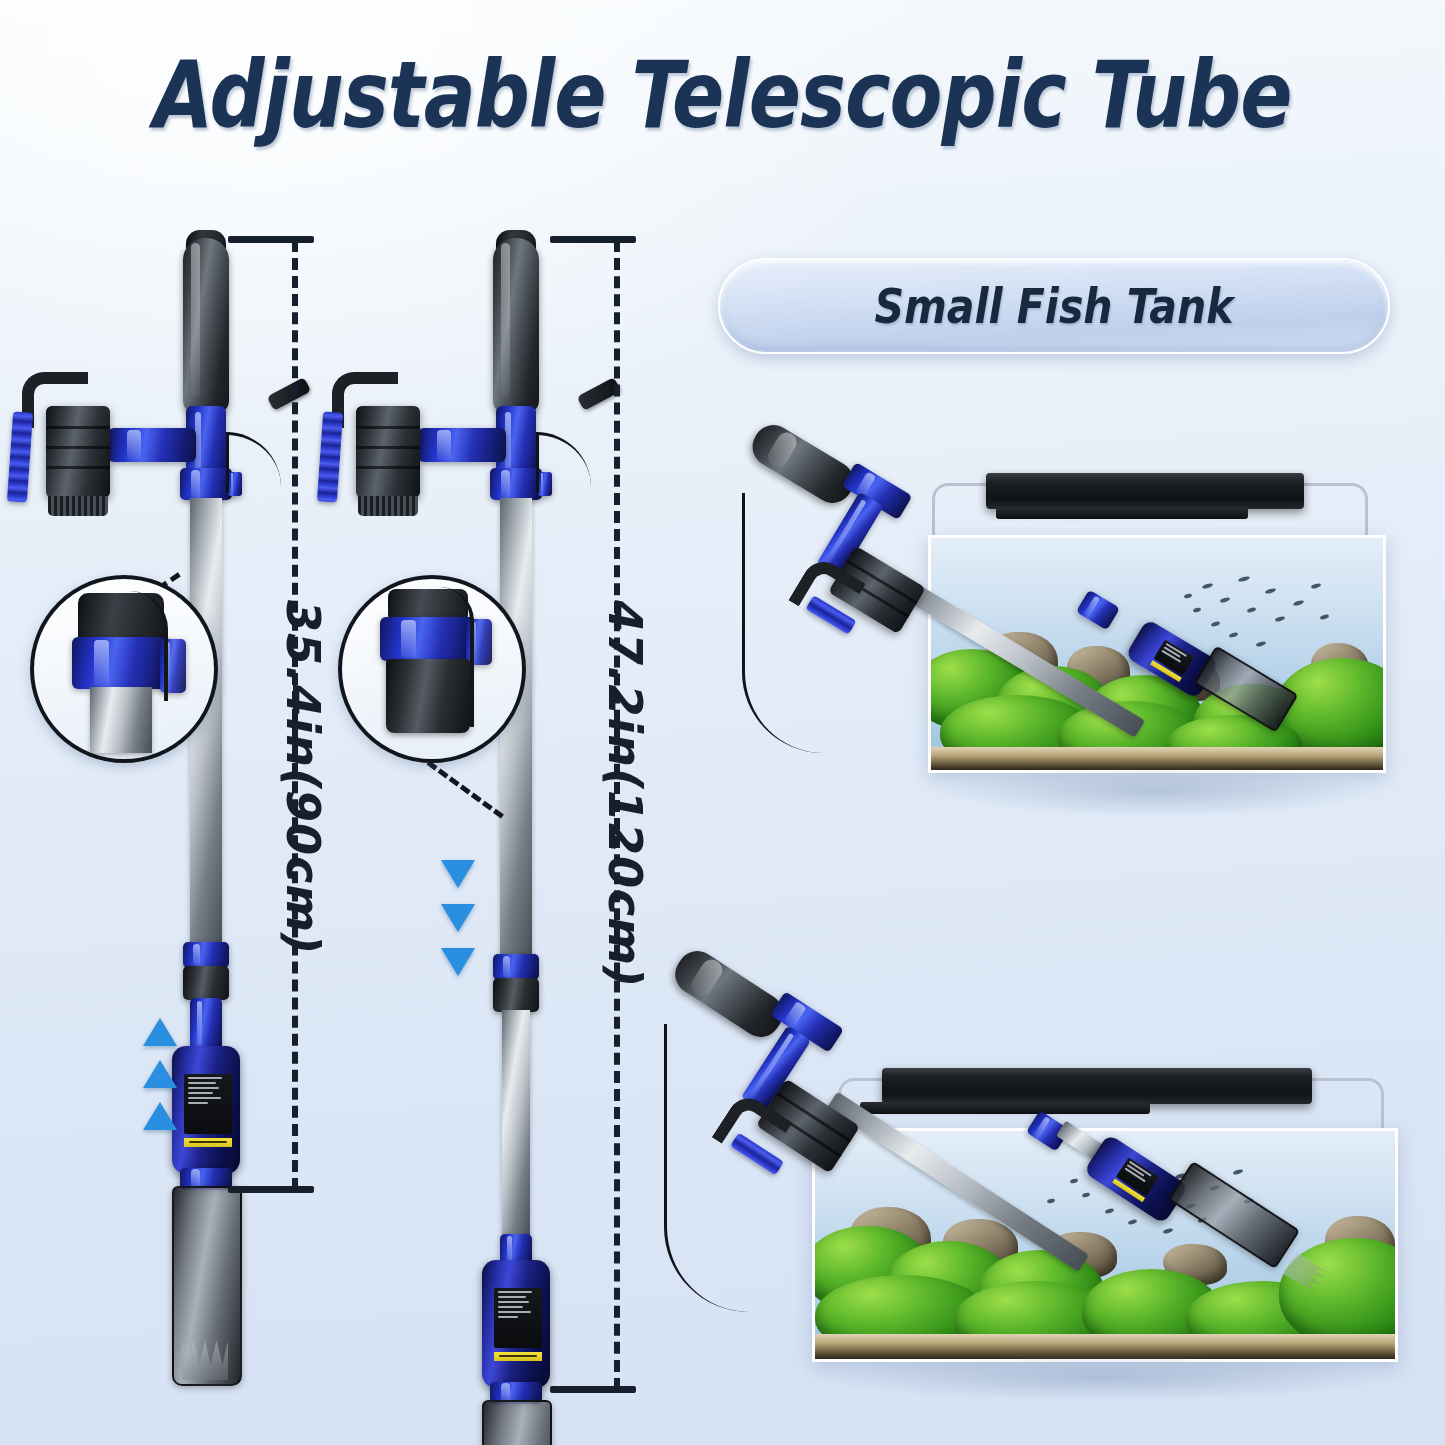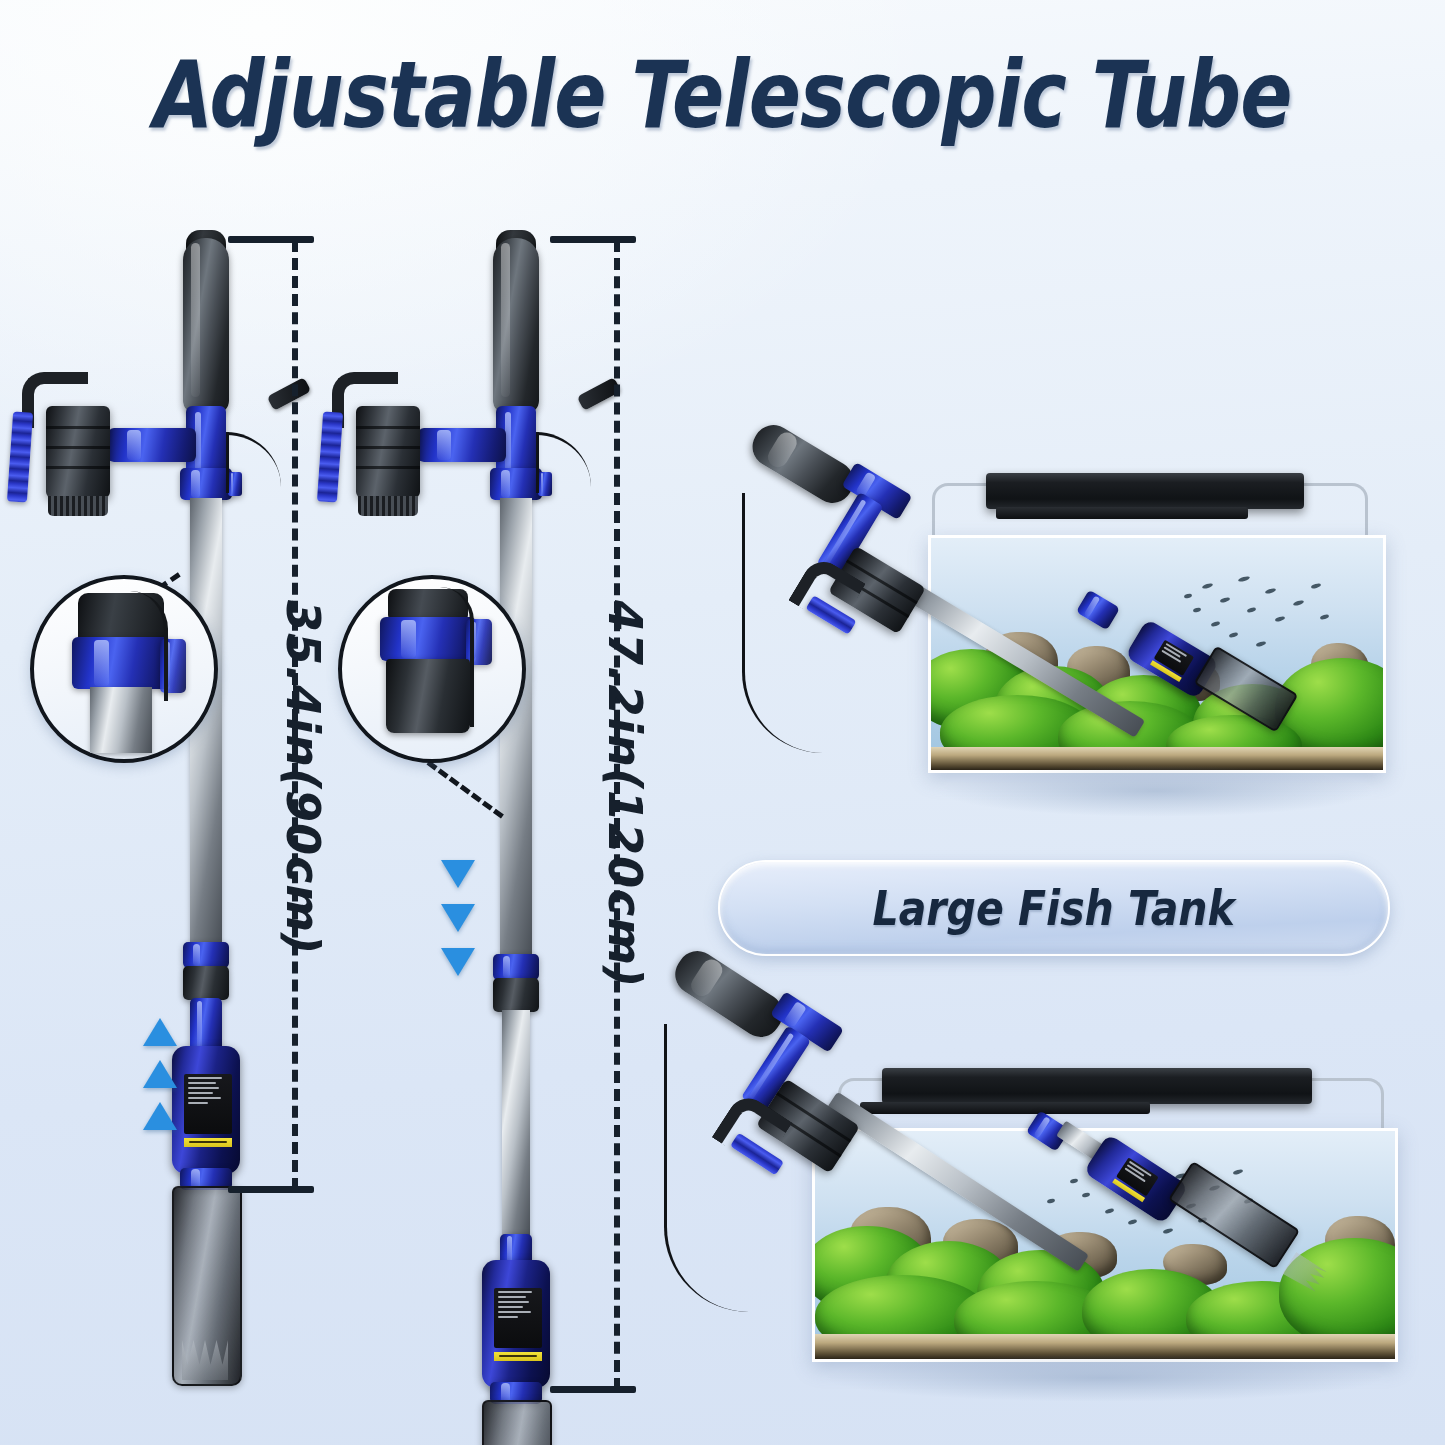--- a/index.html
+++ b/index.html
@@ -343,20 +343,23 @@
         <div class="abs" style="left:98px;top:8px;width:30px;height:140px;border-right:4px solid #14171a;border-radius:0 40px 0 0;"></div>
       </div>
 
       <div class="abs dimcap" style="left:240px;top:36px;width:86px;"></div>
       <div class="abs dimline" style="left:304px;top:40px;height:1150px;"></div>
       <div class="abs dimcap" style="left:240px;top:1186px;width:86px;"></div>
       <div class="abs dimlabel" style="left:342px;top:400px;transform:rotate(90deg);">47.2in(120cm)</div>
     </div>
   </div>
 
+  <div class="abs pill" style="left:718px;top:258px;width:668px;height:92px;">
+    <span>Small Fish Tank</span>
+  </div>
 
   <div class="abs" style="left:740px;top:425px;width:660px;height:405px;">
 
     <div class="abs hood-leg" style="left:192px;top:58px;width:430px;height:66px;"></div>
 
     <div class="abs hood" style="left:246px;top:48px;width:318px;height:36px;"></div>
     <div class="abs hood-lip" style="left:256px;top:82px;width:252px;height:12px;"></div>
 
     <div class="abs tank-glass" style="left:188px;top:110px;width:452px;height:232px;">
       <div class="water">
@@ -415,23 +418,20 @@
       <div class="abs pumpbody" style="left:96px;top:138px;width:82px;height:54px;transform:rotate(31deg);">
         <div class="pumprib" style="top:16px"></div>
         <div class="pumprib" style="top:32px"></div>
       </div>
       <div class="abs elbow" style="left:58px;top:140px;width:46px;height:42px;transform:rotate(31deg);"></div>
       <div class="abs ribbed" style="left:66px;top:182px;width:50px;height:16px;transform:rotate(31deg);"></div>
       <div class="abs cord" style="left:2px;top:68px;width:78px;height:260px;border-left:3px solid #101317;border-radius:0 0 0 140px;"></div>
     </div>
   </div>
 
-  <div class="abs pill" style="left:718px;top:860px;width:668px;height:92px;">
-    <span>Large Fish Tank</span>
-  </div>
 
   <div class="abs" style="left:660px;top:960px;width:740px;height:420px;">
 
     <div class="abs hood-leg" style="left:178px;top:118px;width:540px;height:62px;"></div>
 
     <div class="abs hood" style="left:222px;top:108px;width:430px;height:36px;"></div>
     <div class="abs hood-lip" style="left:200px;top:142px;width:290px;height:12px;"></div>
 
     <div class="abs tank-glass" style="left:152px;top:168px;width:580px;height:228px;">
       <div class="water">

